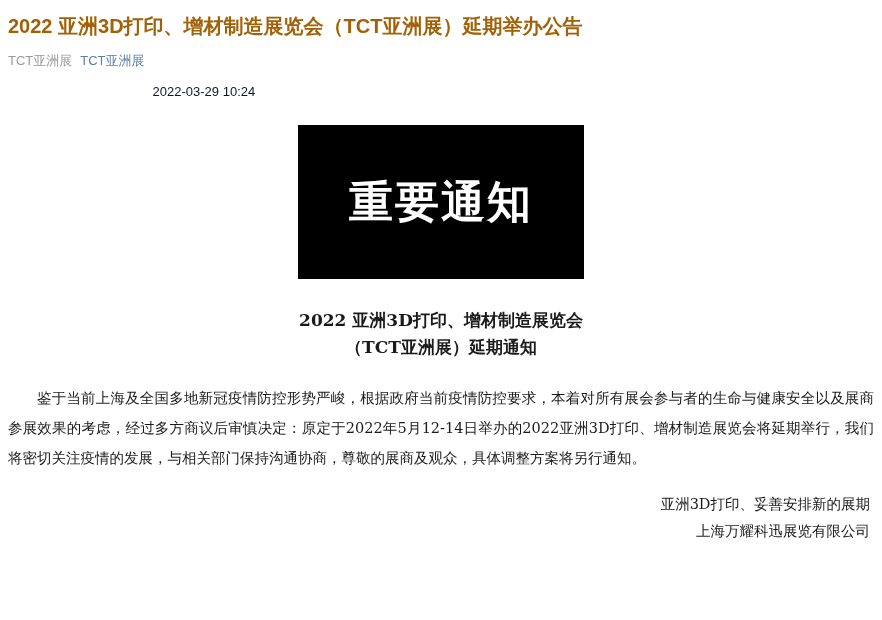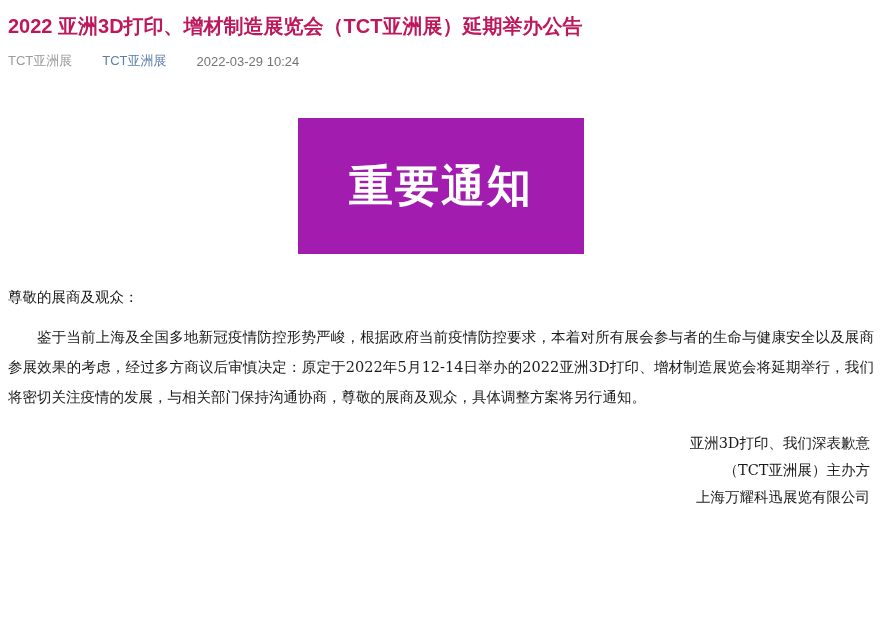--- a/index.html
+++ b/index.html
@@ -17,57 +17,56 @@
   .page {
     width: 882px;
     height: 620px;
     position: relative;
     box-sizing: border-box;
     padding: 0 8px;
   }
   .article-title {
     font-size: 20px;
     font-weight: bold;
-    color: #be185d;
+    color: #a16207;
     letter-spacing: 0px;
     margin: 12px 0 0 0;
     line-height: 28px;
     font-family: "Liberation Sans", sans-serif;
   }
   .meta-row {
     display: flex;
-    align-items: center;
-    gap: 30px;
+    gap: 8px;
     margin-top: 12px;
     font-size: 13px;
     color: #9a9a9a;
     font-family: "Liberation Sans", sans-serif;
   }
   .meta-source {
     color: #9a9a9a;
   }
   .meta-account {
     color: #5b7fa6;
   }
   .meta-time {
-    color: #737373;
+    color: #0f172a;
+    margin-top: 32px;
   }
   .banner-wrap {
     margin-top: 26px;
     display: flex;
     justify-content: center;
   }
   .banner {
     width: 286px;
-    height: 136px;
-    background: #a21caf;
+    height: 154px;
+    background: #000000;
     display: flex;
     align-items: center;
     justify-content: center;
-    margin-top: 22px;
   }
   .banner-text {
     color: #ffffff;
     font-size: 44px;
     font-weight: bold;
     letter-spacing: 2px;
     font-family: "DejaVu Sans", sans-serif;
   }
   .doc-title {
     margin-top: 28px;
@@ -122,27 +121,27 @@
     <span class="meta-time">2022-03-29 10:24</span>
   </div>
 
   <div class="banner-wrap">
     <div class="banner">
       <span class="banner-text">重要通知</span>
     </div>
   </div>
 
   <div class="doc-title">
+    <span>2022 亚洲3D打印、增材制造展览会</span>
+    <span class="line2">（TCT亚洲展）延期通知</span>
   </div>
 
   <div class="body-text">
-    <p class="salutation">尊敬的展商及观众：</p>
     <p class="para">鉴于当前上海及全国多地新冠疫情防控形势严峻，根据政府当前疫情防控要求，本着对所有展会参与者的生命与健康安全以及展商参展效果的考虑，经过多方商议后审慎决定：原定于2022年5月12-14日举办的2022亚洲3D打印、增材制造展览会将延期举行，我们将密切关注疫情的发展，与相关部门保持沟通协商，尊敬的展商及观众，具体调整方案将另行通知。</p>
   </div>
 
   <div class="signature">
-    <div>亚洲3D打印、我们深表歉意</div>
-    <div>（TCT亚洲展）主办方</div>
+    <div>亚洲3D打印、妥善安排新的展期</div>
     <div>上海万耀科迅展览有限公司</div>
 
   </div>
 
 </div>
 
 </body></html>

